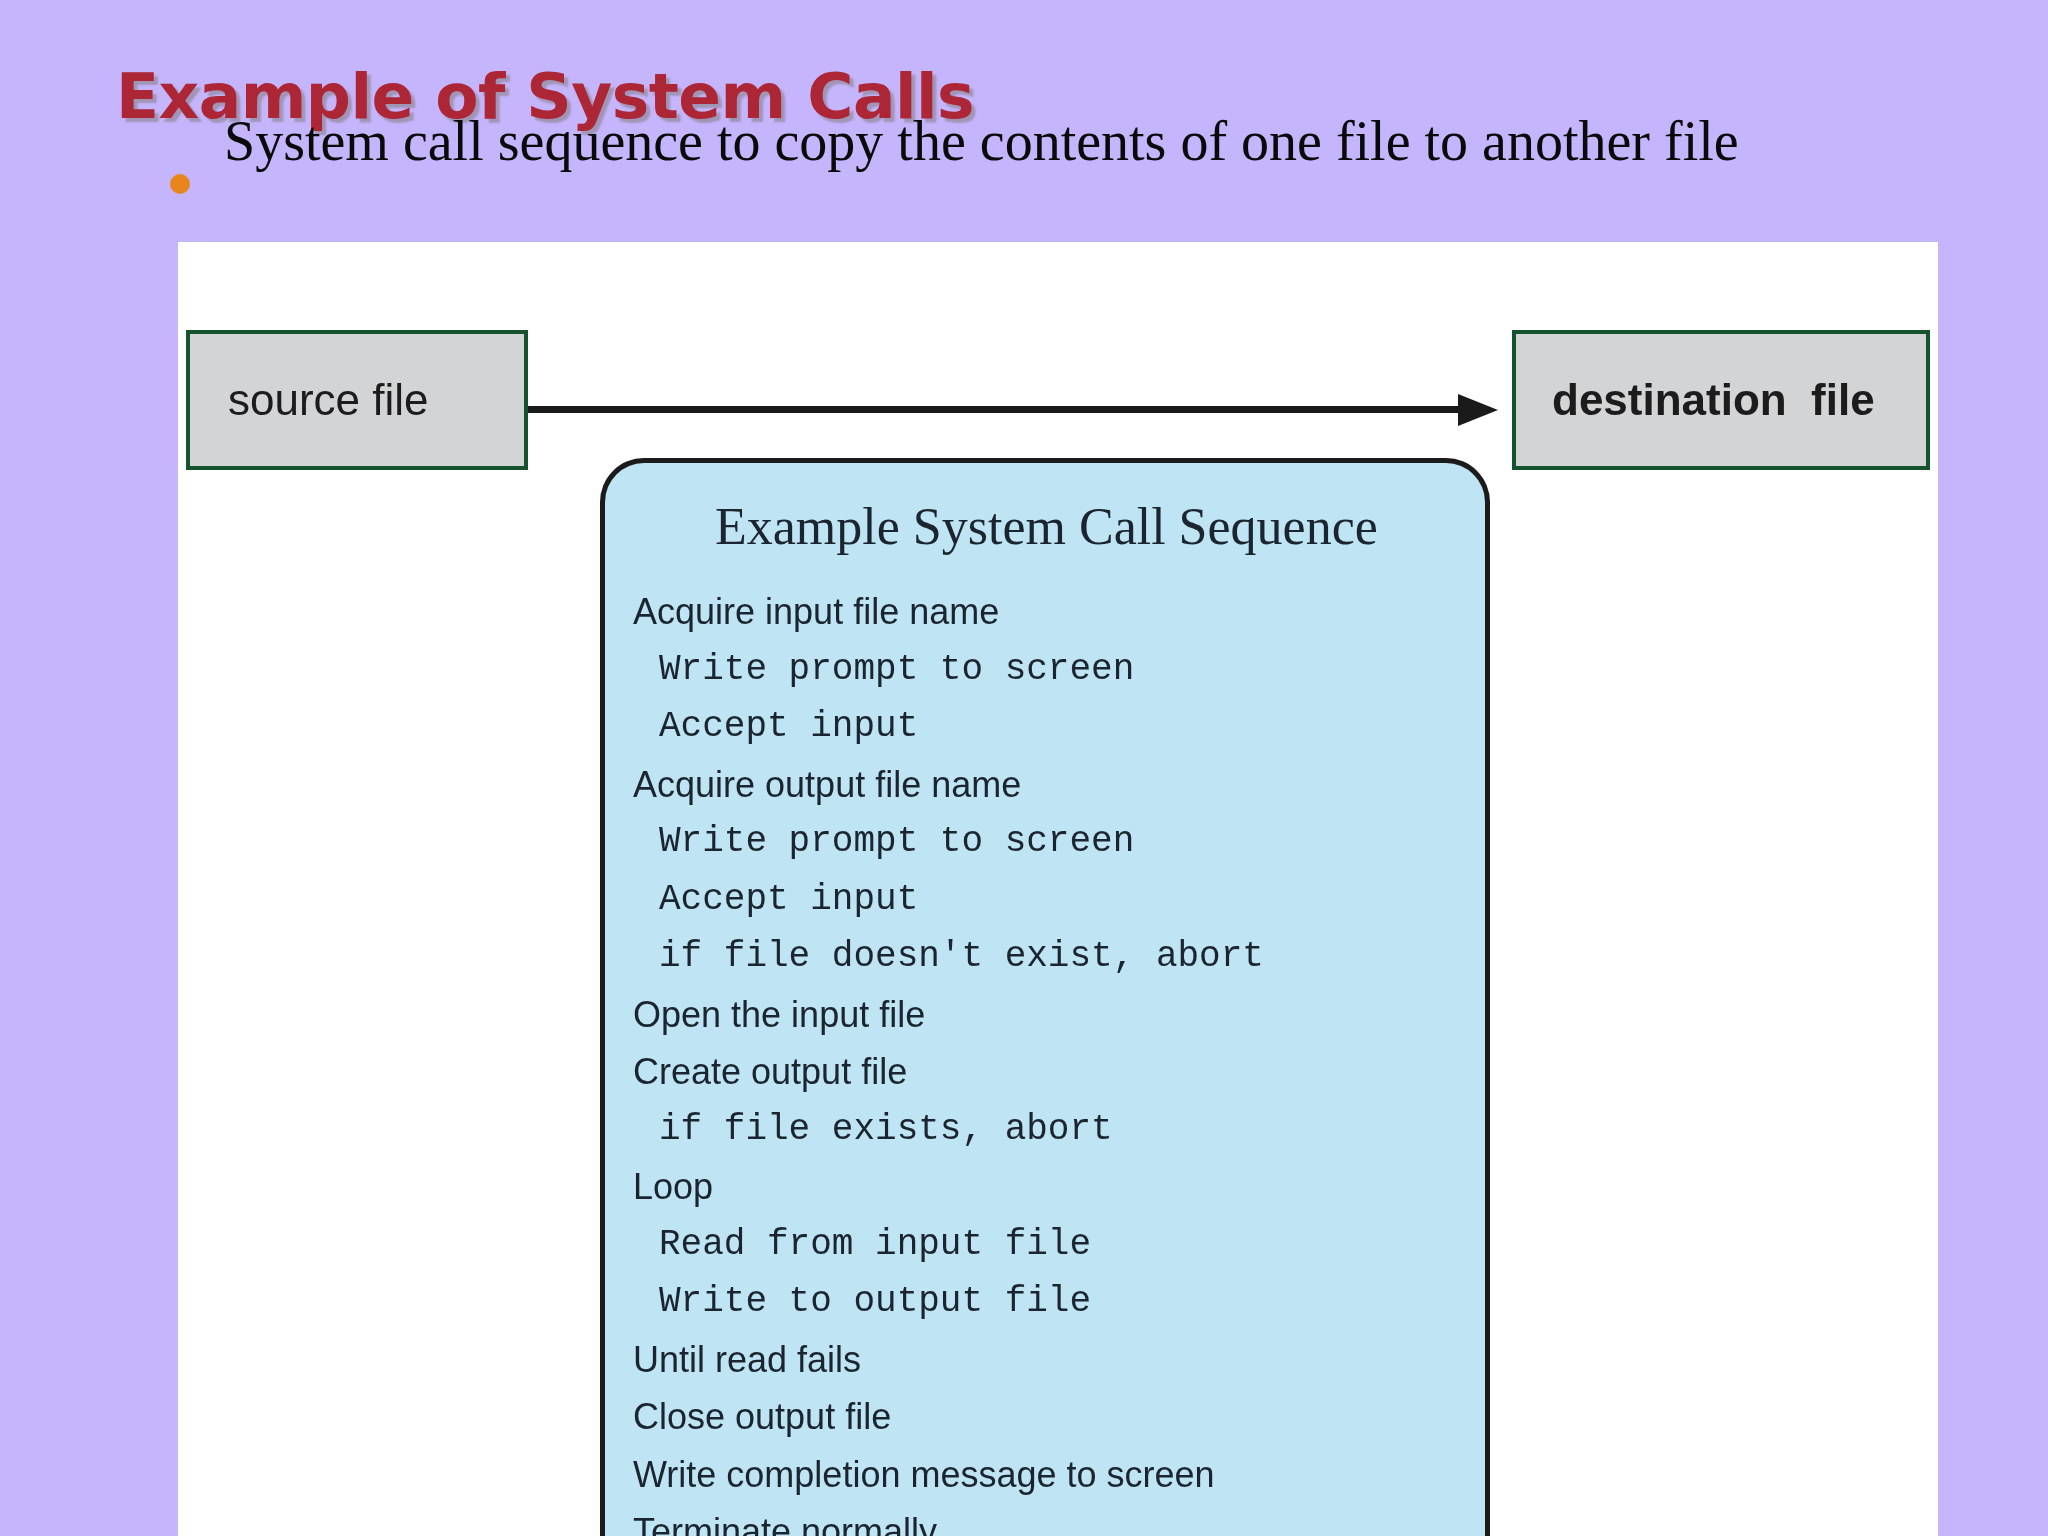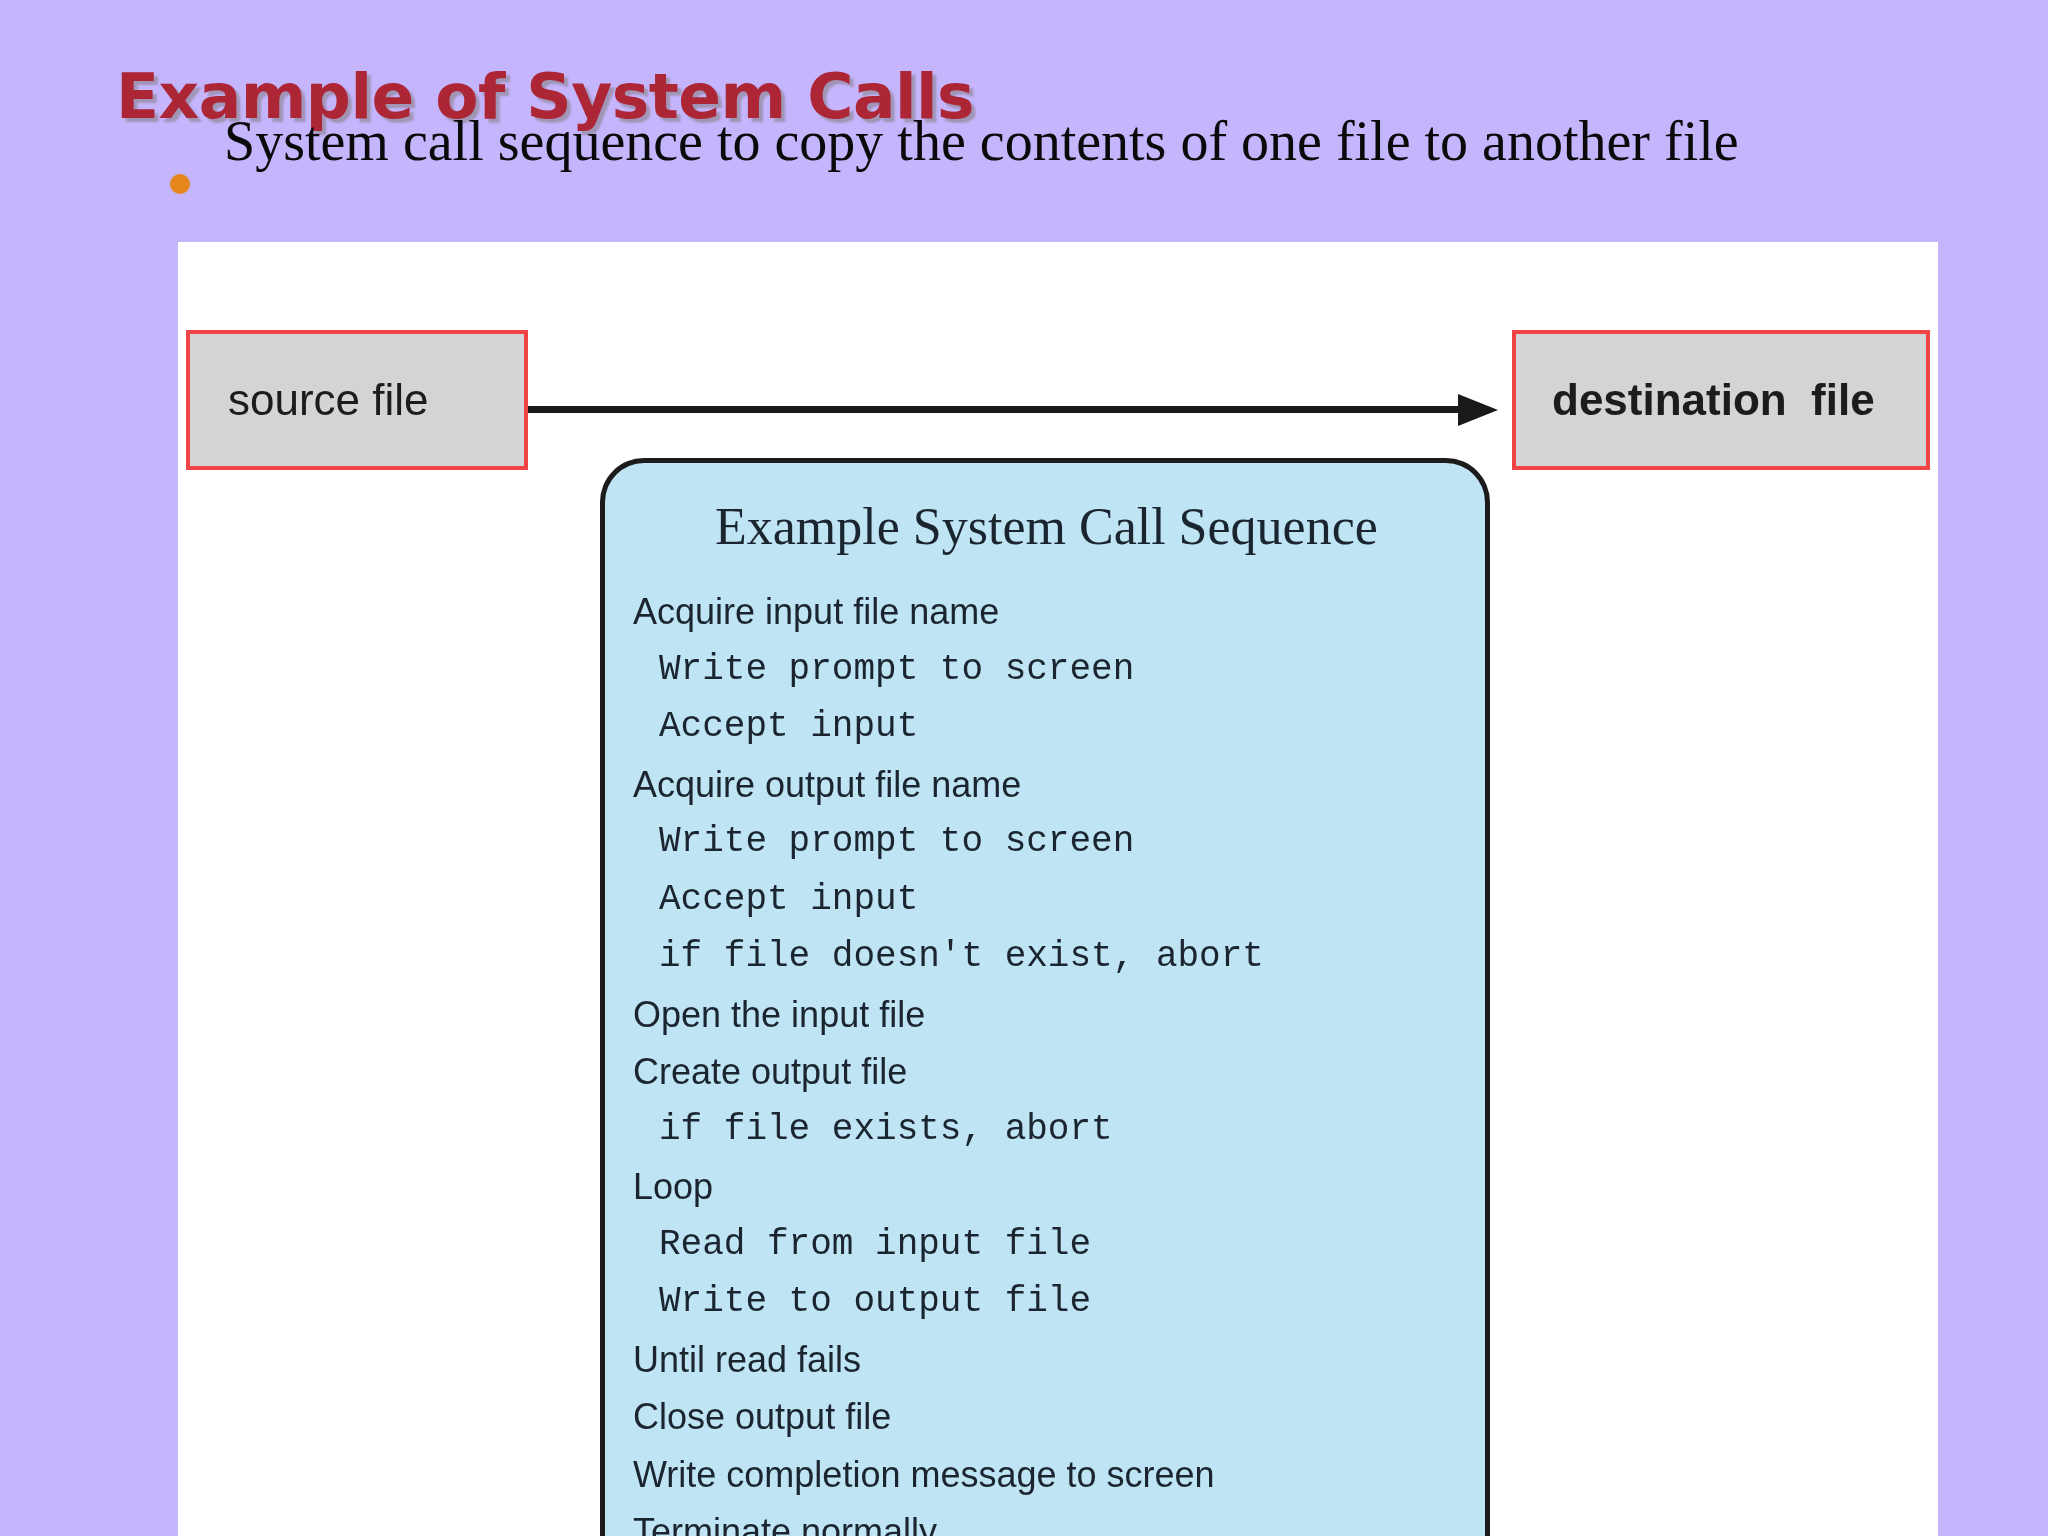--- a/index.html
+++ b/index.html
@@ -71,21 +71,21 @@
     top: 242px;
     width: 1760px;
     height: 1294px;
     background: #ffffff;
   }
 
   
   .file-box {
     position: absolute;
     background: #d2d4d6;
-    border: 4px solid #ef4444;
+    border: 4px solid #14532d;
     box-sizing: border-box;
     display: flex;
     align-items: center;
   }
   .file-box-label {
     font-family: "Liberation Sans", sans-serif;
     font-size: 44px;
     color: #1c1c1c;
     white-space: pre;
   }

